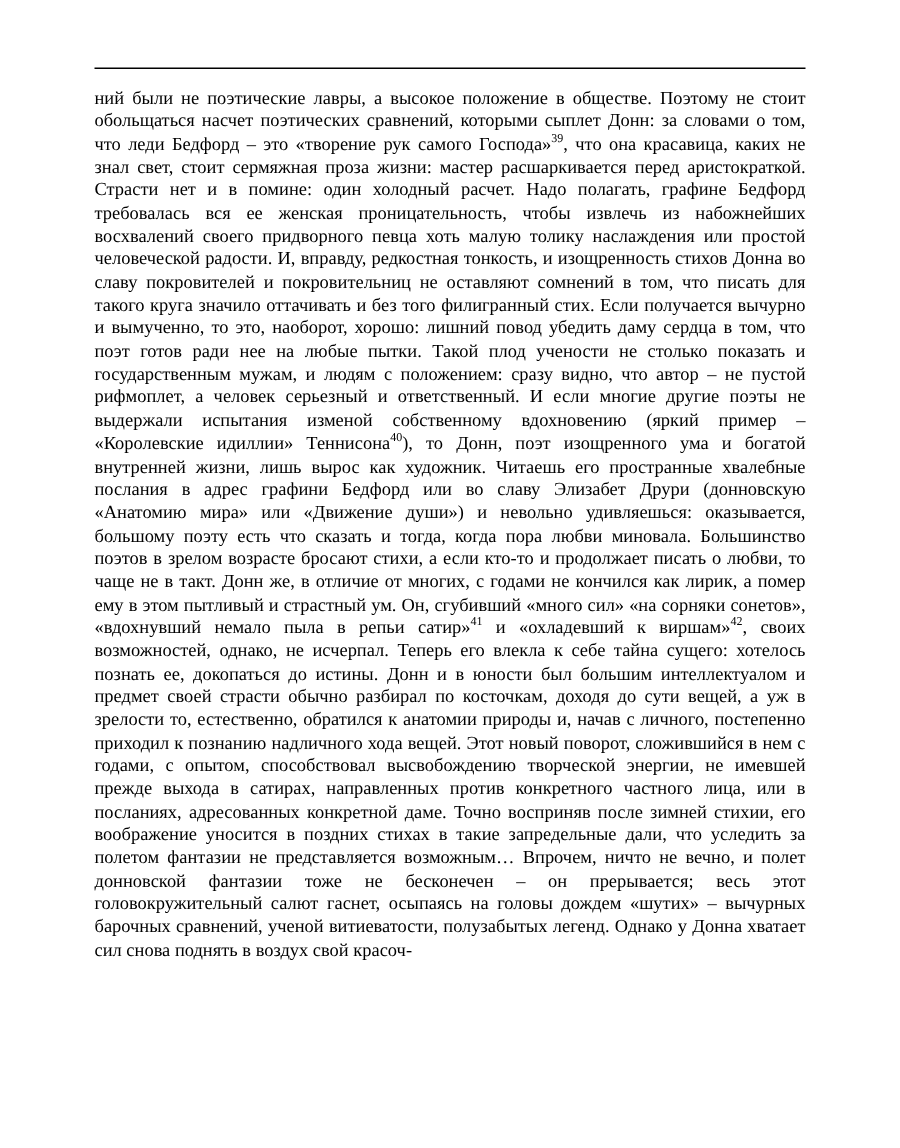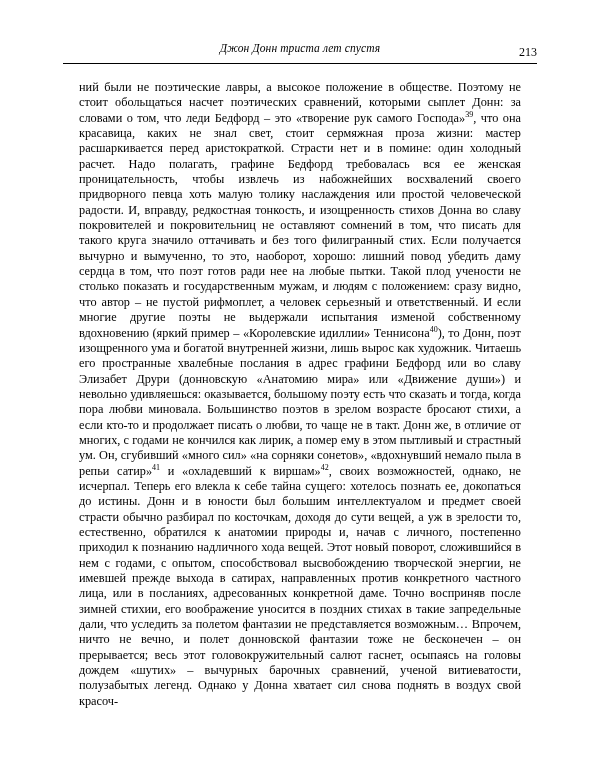--- a/index.html
+++ b/index.html
@@ -49,38 +49,34 @@
   .body-text {
     margin-top: 12px;
     font-size: 12.3px;
     line-height: 15.35px;
     text-align: justify;
     text-justify: inter-word;
     hyphens: manual;
     -webkit-hyphens: manual;
   }
   .body-text p {
-    margin: 16px;
+    margin: 0;
     text-indent: 0;
   }
   sup {
     font-size: 8px;
     vertical-align: super;
     line-height: 0;
   }
 </style>
 </head>
 <body>
 
 <div class="page">
 
-  <div class="header">
-    <span class="header-title">Джон Донн триста лет спустя</span>
-    <span class="page-number">213</span>
-  </div>
 
   <div class="rule"></div>
 
   <div class="body-text">
     <p><span>ний были не поэтические лавры, а высокое положение в обществе. Поэтому не стоит обольщаться насчет поэтических сравнений, которыми сыплет Донн: за словами о том, что леди Бедфорд – это «творение рук самого Господа»<sup>39</sup>, что она красавица, каких не знал свет, стоит сермяжная проза жизни: мастер расшаркивается перед аристократкой. Страсти нет и в помине: один холодный расчет. Надо полагать, графине Бедфорд требовалась вся ее женская проницательность, чтобы извлечь из набожнейших восхвалений своего придворного певца хоть малую толику наслаждения или простой человеческой радости. И, вправду, редкостная тонкость, и изощренность стихов Донна во славу покровителей и покровительниц не оставляют сомнений в том, что писать для такого круга значило оттачивать и без того филигранный стих. Если получается вычурно и вымученно, то это, наоборот, хорошо: лишний повод убедить даму сердца в том, что поэт готов ради нее на любые пытки. Такой плод учености не столько показать и государственным мужам, и людям с положением: сразу видно, что автор – не пустой рифмоплет, а человек серьезный и ответственный. И если многие другие поэты не выдержали испытания изменой собственному вдохновению (яркий пример – «Королевские идиллии» Теннисона<sup>40</sup>), то Донн, поэт изощренного ума и богатой внутренней жизни, лишь вырос как художник. Читаешь его пространные хвалебные послания в адрес графини Бедфорд или во славу Элизабет Друри (донновскую «Анатомию мира» или «Движение души») и невольно удивляешься: оказывается, большому поэту есть что сказать и тогда, когда пора любви миновала. Большинство поэтов в зрелом возрасте бросают стихи, а если кто-то и продолжает писать о любви, то чаще не в такт. Донн же, в отличие от многих, с годами не кончился как лирик, а помер ему в этом пытливый и страстный ум. Он, сгубивший «много сил» «на сорняки сонетов», «вдохнувший немало пыла в репьи сатир»<sup>41</sup> и «охладевший к виршам»<sup>42</sup>, своих возможностей, однако, не исчерпал. Теперь его влекла к себе тайна сущего: хотелось познать ее, докопаться до истины. Донн и в юности был большим интеллектуалом и предмет своей страсти обычно разбирал по косточкам, доходя до сути вещей, а уж в зрелости то, естественно, обратился к анатомии природы и, начав с личного, постепенно приходил к познанию надличного хода вещей. Этот новый поворот, сложившийся в нем с годами, с опытом, способствовал высвобождению творческой энергии, не имевшей прежде выхода в сатирах, направленных против конкретного частного лица, или в посланиях, адресованных конкретной даме. Точно восприняв после зимней стихии, его воображение уносится в поздних стихах в такие запредельные дали, что уследить за полетом фантазии не представляется возможным… Впрочем, ничто не вечно, и полет донновской фантазии тоже не бесконечен – он прерывается; весь этот головокружительный салют гаснет, осыпаясь на головы дождем «шутих» – вычурных барочных сравнений, ученой витиеватости, полузабытых легенд. Однако у Донна хватает сил снова поднять в воздух свой красоч-</span></p>
   </div>
 
 </div>
 
 </body></html>

